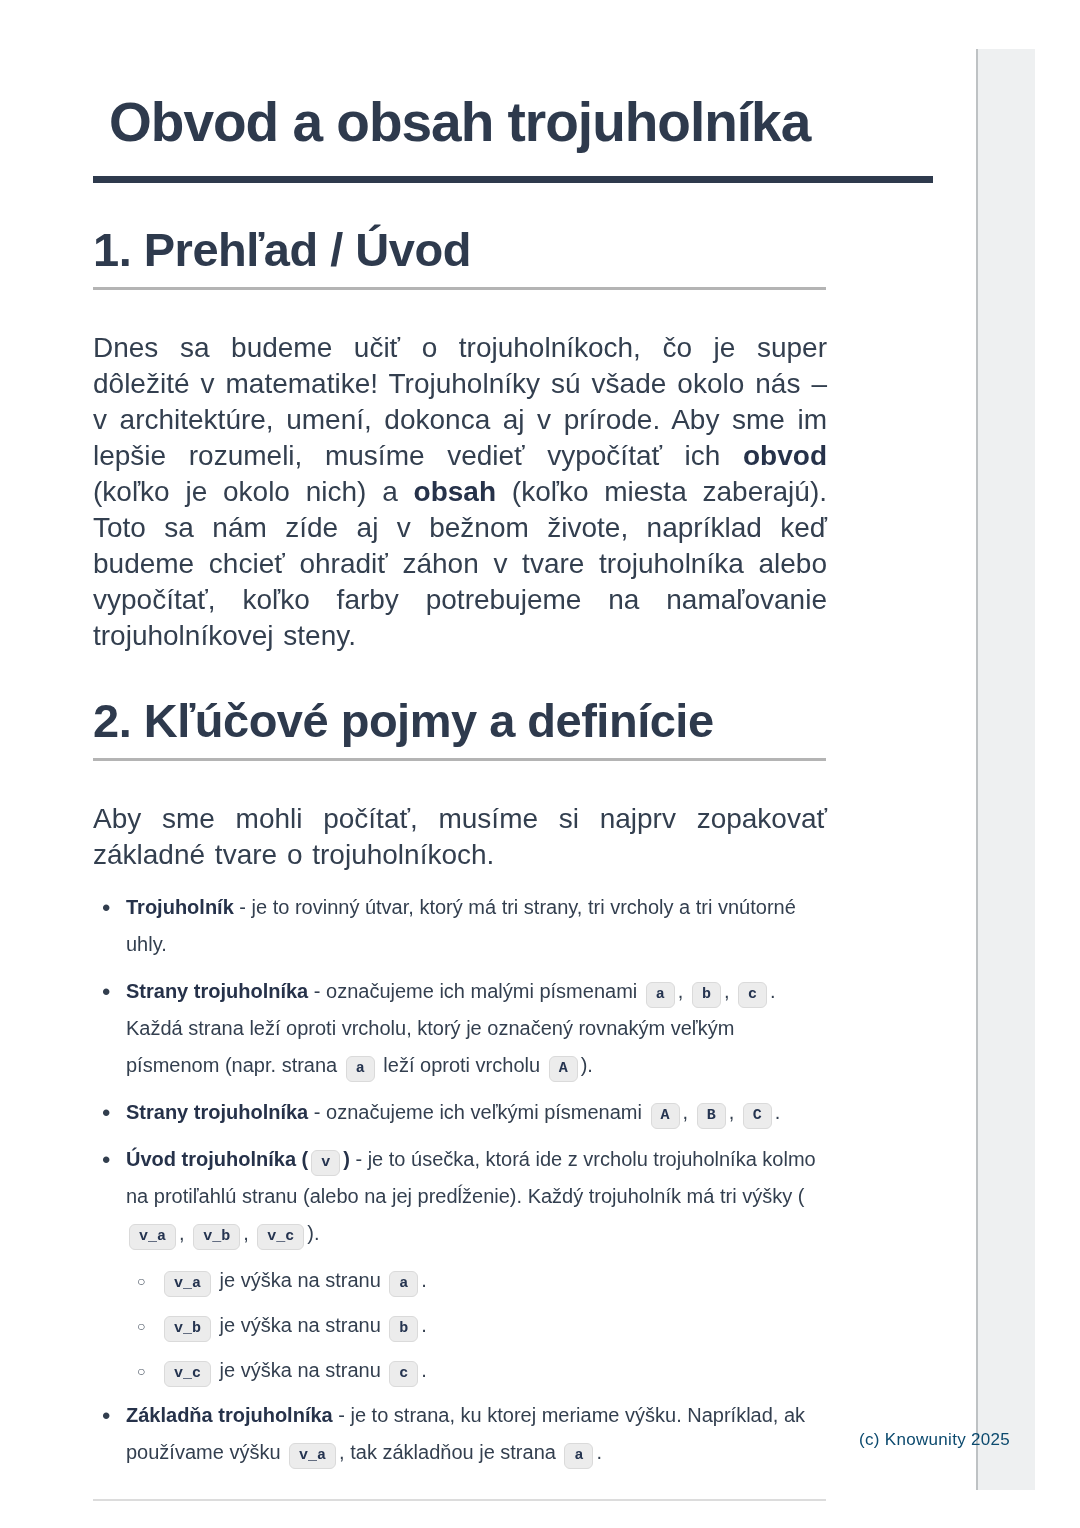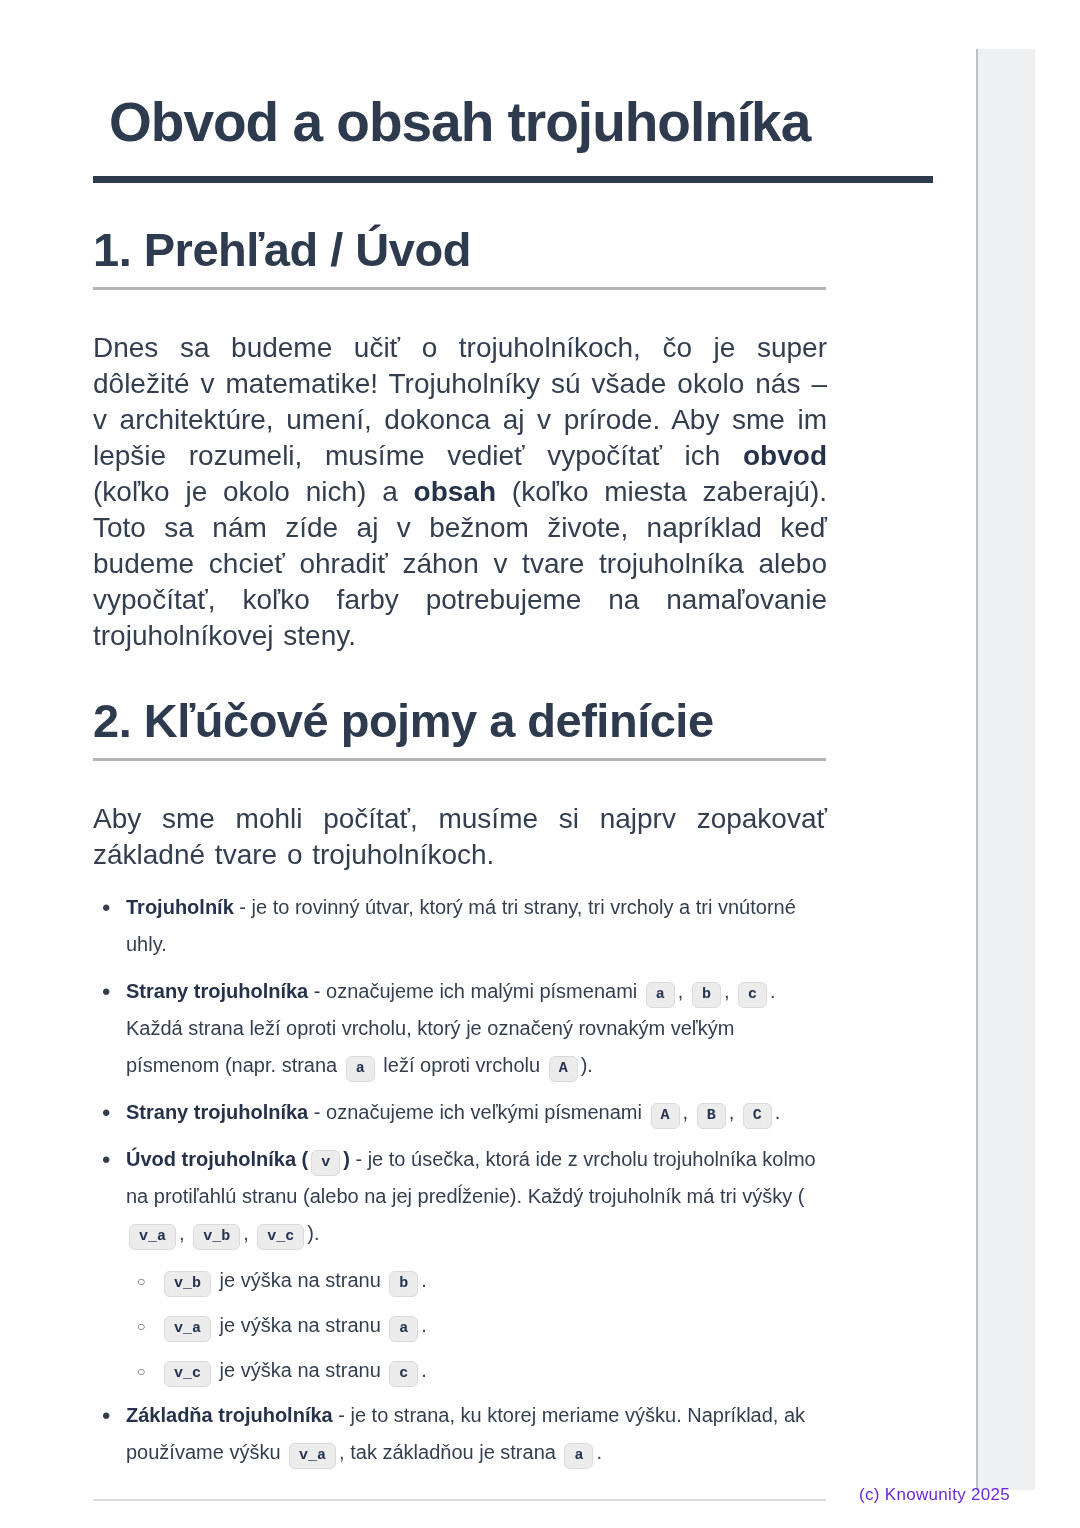--- a/index.html
+++ b/index.html
@@ -47,22 +47,22 @@
   .divider{width:733px;height:2px;background:#dcdcdc;margin-top:28px;}
   .types-heading{
     margin:32px 0 0 0;font-size:24px;font-weight:bold;color:#26324a;
     line-height:30px;
   }
   .side-rail{
     position:absolute;left:976px;top:49px;width:57px;height:1441px;
     background:#eef0f1;border-left:2px solid #bec2c4;z-index:1;
   }
   .footer{
-    position:absolute;top:1485px;right:70px;z-index:2;
-    font-size:17px;color:#6d28d9;letter-spacing:0.3px;
+    position:absolute;top:1430px;right:70px;z-index:2;
+    font-size:17px;color:#0c4a6e;letter-spacing:0.3px;
   }
 </style>
 </head>
 <body>
 
 <div class="page">
 
   <h1>Obvod a obsah trojuholníka</h1>
   <div class="h1-rule"></div>
 
@@ -74,22 +74,22 @@
 
   <section>
     <h2>2. Kľúčové pojmy a definície</h2>
     <div class="h2-rule"></div>
     <p class="body justify">Aby sme mohli počítať, musíme si najprv zopakovať základné tvare o trojuholníkoch.</p>
     <div class="bullets">
         <div class="li l0"><strong>Trojuholník</strong> - je to rovinný útvar, ktorý má tri strany, tri vrcholy a tri vnútorné uhly.</div>
         <div class="li l0"><strong>Strany trojuholníka</strong> - označujeme ich malými písmenami <code class="chip">a</code>, <code class="chip">b</code>, <code class="chip">c</code>. Každá strana leží oproti vrcholu, ktorý je označený rovnakým veľkým písmenom (napr. strana <code class="chip">a</code> leží oproti vrcholu <code class="chip">A</code>).</div>
         <div class="li l0"><strong>Strany trojuholníka</strong> - označujeme ich veľkými písmenami <code class="chip">A</code>, <code class="chip">B</code>, <code class="chip">C</code>.</div>
         <div class="li l0"><strong>Úvod trojuholníka (</strong><code class="chip">v</code><strong>)</strong> - je to úsečka, ktorá ide z vrcholu trojuholníka kolmo na protiľahlú stranu (alebo na jej predĺženie). Každý trojuholník má tri výšky (<code class="chip">v_a</code>, <code class="chip">v_b</code>, <code class="chip">v_c</code>).</div>
+        <div class="li l1"><code class="chip">v_a</code> je výška na stranu <code class="chip">a</code>.</div>
         <div class="li l1"><code class="chip">v_b</code> je výška na stranu <code class="chip">b</code>.</div>
-        <div class="li l1"><code class="chip">v_a</code> je výška na stranu <code class="chip">a</code>.</div>
         <div class="li l1"><code class="chip">v_c</code> je výška na stranu <code class="chip">c</code>.</div>
         <div class="li l0"><strong>Základňa trojuholníka</strong> - je to strana, ku ktorej meriame výšku. Napríklad, ak používame výšku <code class="chip">v_a</code>, tak základňou je strana <code class="chip">a</code>.</div>
       </div>
   </section>
 
   <div class="divider"></div>
   <p class="types-heading">Typy trojuholníkov (len pre pripomenutie):</p>
 
 </div>
 

